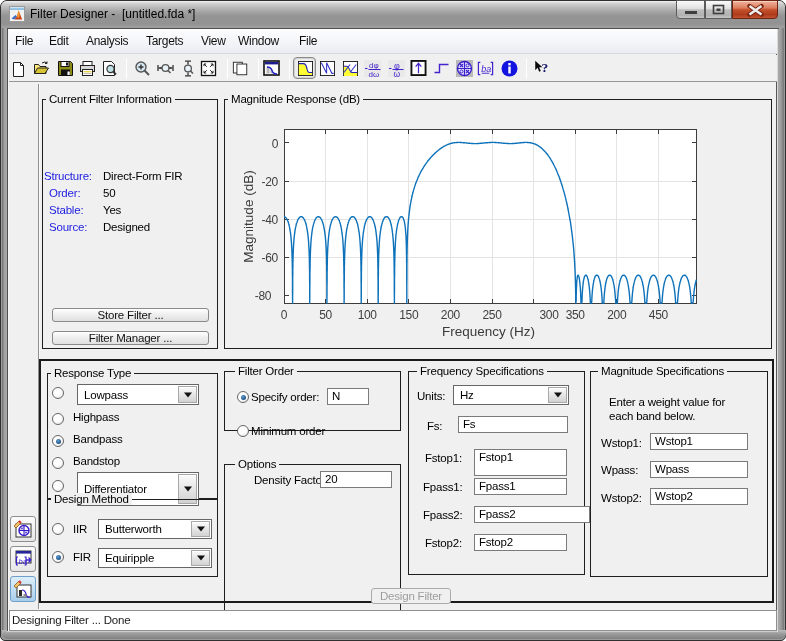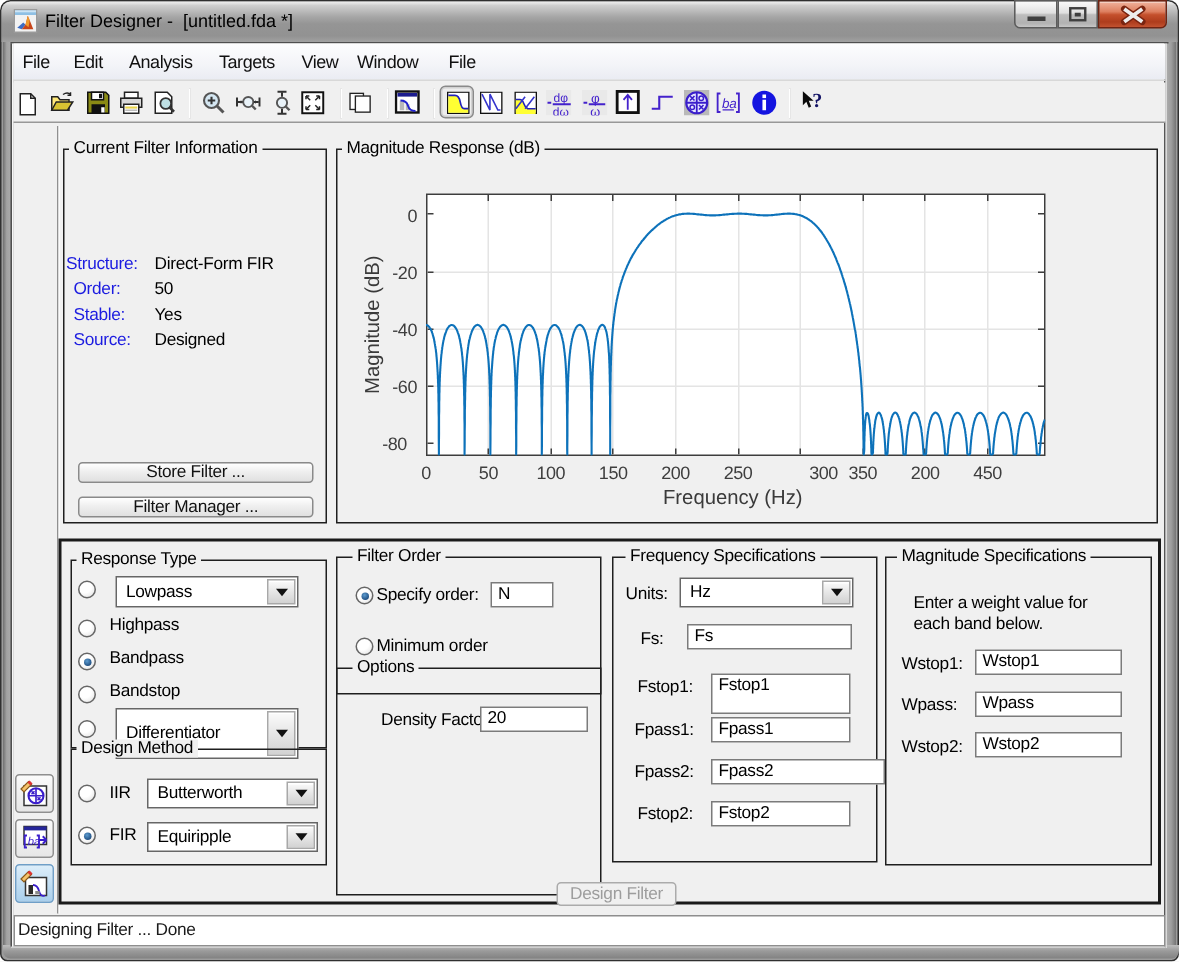--- a/index.html
+++ b/index.html
@@ -358,30 +358,30 @@
     <span class="tx">Butterworth</span>
     <span class="ar"></span>
   </div>
 <div class="rad sel" style="left:52px;top:551px;"></div>
 <div class="lbl" style="left:73px;top:551px;">FIR</div>
 <div class="cmb" style="left:98px;top:548px;width:114px;height:20px;">
     <span class="tx">Equiripple</span>
     <span class="ar"></span>
   </div>
 
-<div class="gb" style="left:224px;top:371px;width:177px;height:92px;">
+<div class="gb" style="left:224px;top:371px;width:177px;height:60px;">
  <span class="gt" style="left:10px;">Filter Order</span>
 </div>
 <div class="rad sel" style="left:237px;top:391px;"></div>
 <div class="lbl" style="left:251px;top:391px;">Specify order:</div>
 <div class="inp" style="left:327px;top:388px;width:42px;height:17px;">N</div>
 <div class="rad" style="left:237px;top:425px;"></div>
 <div class="lbl" style="left:251px;top:425px;text-align:right;">Minimum order</div>
 
-<div class="gb" style="left:224px;top:445px;width:177px;height:152px;">
+<div class="gb" style="left:224px;top:464px;width:177px;height:152px;">
  <span class="gt" style="left:10px;">Options</span>
 </div>
 <div class="lbl" style="left:236px;top:474px;padding-left:18px;">Density Factor:</div>
 <div class="inp" style="left:320px;top:471px;width:72px;height:17px;">20</div>
 
 <div class="gb" style="left:408px;top:371px;width:177px;height:204px;">
  <span class="gt" style="left:8px;">Frequency Specifications</span>
 </div>
 <div class="lbl" style="left:417px;top:390px;">Units:</div>
 <div class="cmb" style="left:453px;top:385px;width:116px;height:20px;">

